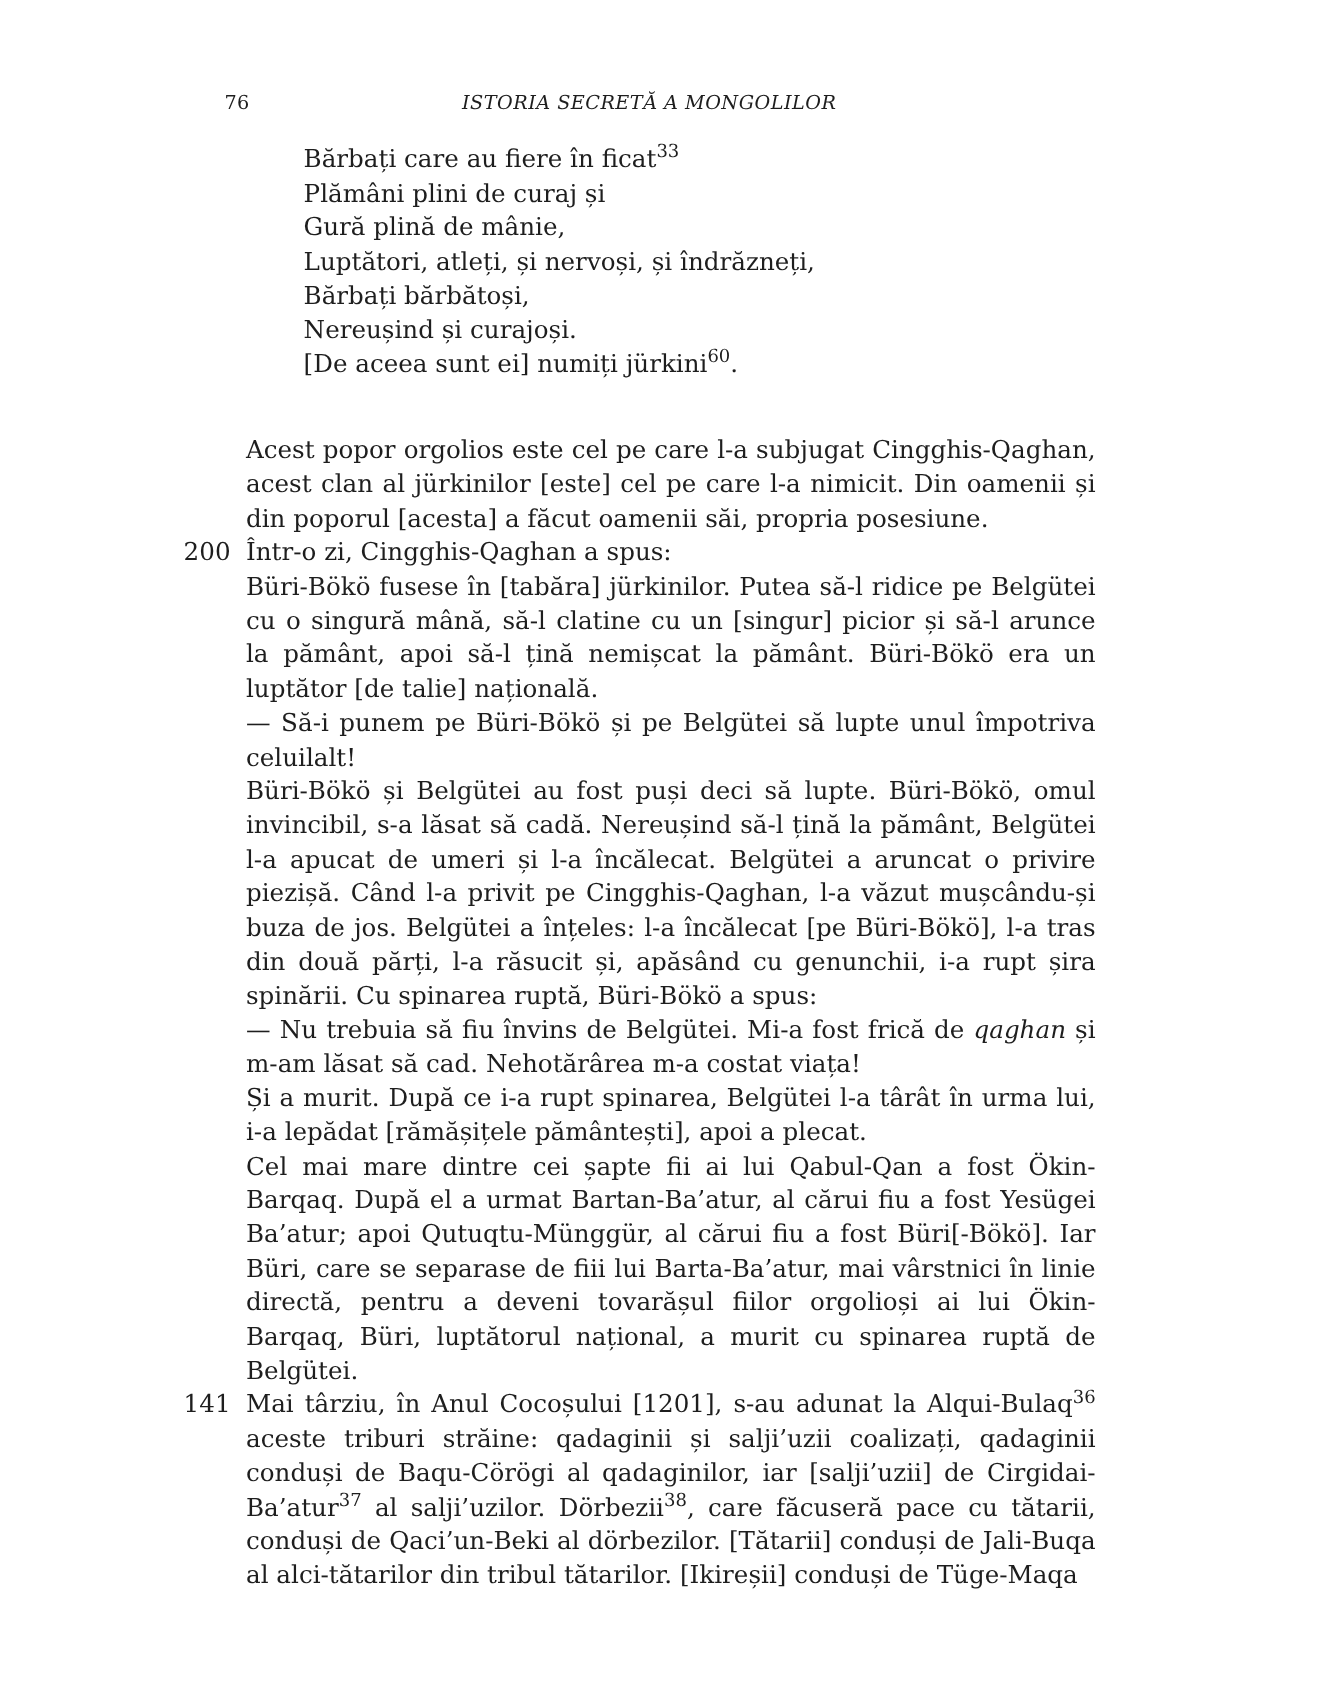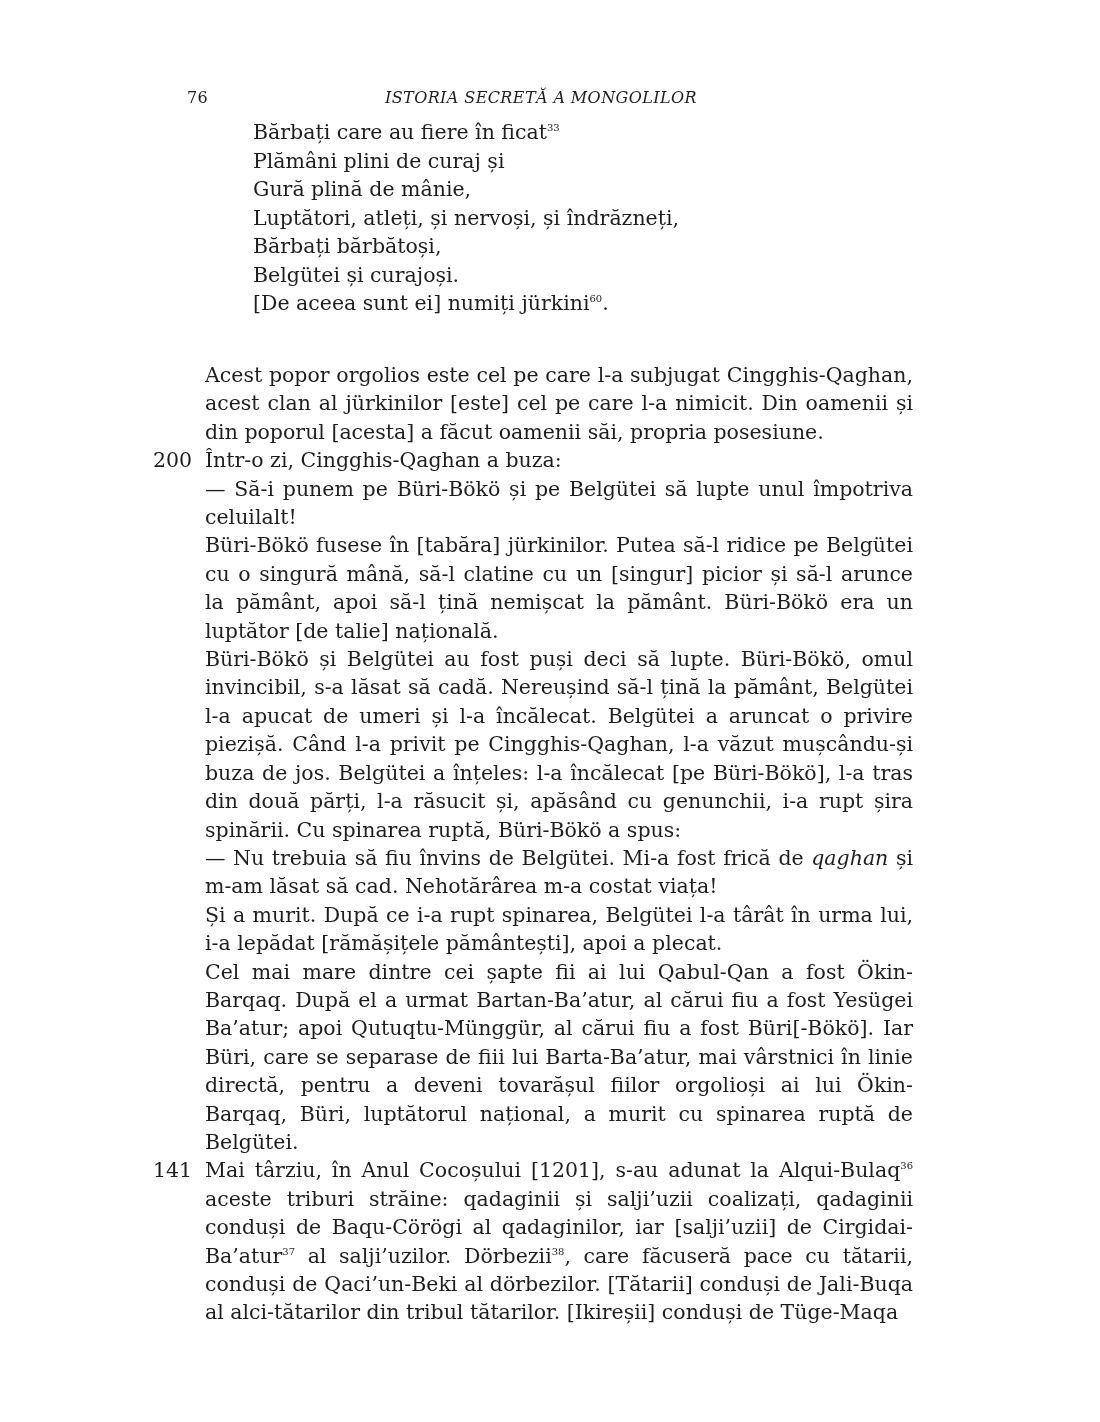--- a/index.html
+++ b/index.html
@@ -1,58 +1,58 @@
 <!DOCTYPE html>
 <html><head>
 <meta charset="utf-8">
 <style>
   html, body { margin: 0; padding: 0; background: #ffffff; }
   body {
     width: 1100px; height: 1422px; position: relative; overflow: hidden;
     font-family: "DejaVu Serif", "Liberation Serif", serif;
     color: #1e1e1e;
   }
-  .header { position: absolute; top: 88px; left: 0; width: 1100px; height: 24px; }
+  .header { position: absolute; top: 76px; left: 0; width: 1100px; height: 24px; }
   .page-num { position: absolute; left: 187px; top: 0; font-size: 16px; letter-spacing: 0.3px; }
   .running-title { position: absolute; left: 385px; top: 0; font-size: 16px; letter-spacing: 0.4px; font-style: italic; }
   .verse { position: absolute; left: 253px; top: 118px; font-size: 20.5px; line-height: 28.5px; }
   .verse div { white-space: nowrap; }
   .prose { position: absolute; left: 205px; top: 361px; width: 708px; font-size: 20.5px; line-height: 28.4px; }
   .para { text-align: justify; text-align-last: left; position: relative; }
   .sec-num { position: absolute; left: -52px; top: 0; }
-  sup { font-size: 10px; line-height: 0; vertical-align: 8px; margin-top: 32px; }
+  sup { font-size: 15px; line-height: 0; vertical-align: 8px; margin-top: 32px; }
   em { }
 </style>
 </head>
 <body>
 
 <div class="header">
   <span class="page-num">76</span>
   <span class="running-title">ISTORIA SECRETĂ A MONGOLILOR</span>
 </div>
 
 <div class="verse">
   <div><span>Bărbați care au fiere în ficat</span><sup>33</sup><span></span></div>
   <div><span>Plămâni plini de curaj și</span></div>
   <div><span>Gură plină de mânie,</span></div>
   <div><span>Luptători, atleți, și nervoși, și îndrăzneți,</span></div>
   <div><span>Bărbați bărbătoși,</span></div>
-  <div><span>Belgütei și curajoși.</span></div>
+  <div><span>Nereușind și curajoși.</span></div>
   <div><span>[De aceea sunt ei] numiți jürkini</span><sup>60</sup><span>.</span></div>
 </div>
 
 <div class="prose">
   <div class="para">Acest popor orgolios este cel pe care l-a subjugat Cingghis-Qaghan, acest clan al jürkinilor [este] cel pe care l-a nimicit. Din oamenii și din poporul [acesta] a făcut oamenii săi, propria posesiune.</div>
 
   <div class="para">
     <span class="sec-num">200</span>
-    <span>Într-o zi, Cingghis-Qaghan a buza:</span>
+    <span>Într-o zi, Cingghis-Qaghan a spus:</span>
   </div>
+  <div class="para">Büri-Bökö fusese în [tabăra] jürkinilor. Putea să-l ridice pe Belgütei cu o singură mână, să-l clatine cu un [singur] picior și să-l arunce la pământ, apoi să-l țină nemișcat la pământ. Büri-Bökö era un luptător [de talie] națională.</div>
   <div class="para">— Să-i punem pe Büri-Bökö și pe Belgütei să lupte unul împotriva celuilalt!</div>
-  <div class="para">Büri-Bökö fusese în [tabăra] jürkinilor. Putea să-l ridice pe Belgütei cu o singură mână, să-l clatine cu un [singur] picior și să-l arunce la pământ, apoi să-l țină nemișcat la pământ. Büri-Bökö era un luptător [de talie] națională.</div>
   <div class="para">Büri-Bökö și Belgütei au fost puși deci să lupte. Büri-Bökö, omul invincibil, s-a lăsat să cadă. Nereușind să-l țină la pământ, Belgütei l-a apucat de umeri și l-a încălecat. Belgütei a aruncat o privire piezișă. Când l-a privit pe Cingghis-Qaghan, l-a văzut mușcându-și buza de jos. Belgütei a înțeles: l-a încălecat [pe Büri-Bökö], l-a tras din două părți, l-a răsucit și, apăsând cu genunchii, i-a rupt șira spinării. Cu spinarea ruptă, Büri-Bökö a spus:</div>
   <div class="para"><span>— Nu trebuia să fiu învins de Belgütei. Mi-a fost frică de </span><em>qaghan</em><span> și m-am lăsat să cad. Nehotărârea m-a costat viața!</span></div>
   <div class="para">Și a murit. După ce i-a rupt spinarea, Belgütei l-a târât în urma lui, i-a lepădat [rămășițele pământești], apoi a plecat.</div>
   <div class="para">Cel mai mare dintre cei șapte fii ai lui Qabul-Qan a fost Ökin-Barqaq. După el a urmat Bartan-Ba’atur, al cărui fiu a fost Yesügei Ba’atur; apoi Qutuqtu-Münggür, al cărui fiu a fost Büri[-Bökö]. Iar Büri, care se separase de fiii lui Barta-Ba’atur, mai vârstnici în linie directă, pentru a deveni tovarășul fiilor orgolioși ai lui Ökin-Barqaq, Büri, luptătorul național, a murit cu spinarea ruptă de Belgütei.</div>
 
   <div class="para">
     <span class="sec-num">141</span>
     <span>Mai târziu, în Anul Cocoșului [1201], s-au adunat la Alqui-Bulaq</span><sup>36</sup><span> aceste triburi străine: qadaginii și salji’uzii coalizați, qadaginii conduși de Baqu-Cörögi al qadaginilor, iar [salji’uzii] de Cirgidai-Ba’atur</span><sup>37</sup><span> al salji’uzilor. Dörbezii</span><sup>38</sup><span>, care făcuseră pace cu tătarii, conduși de Qaci’un-Beki al dörbezilor. [Tătarii] conduși de Jali-Buqa al alci-tătarilor din tribul tătarilor. [Ikireșii] conduși de Tüge-Maqa</span>
   </div>
 </div>

